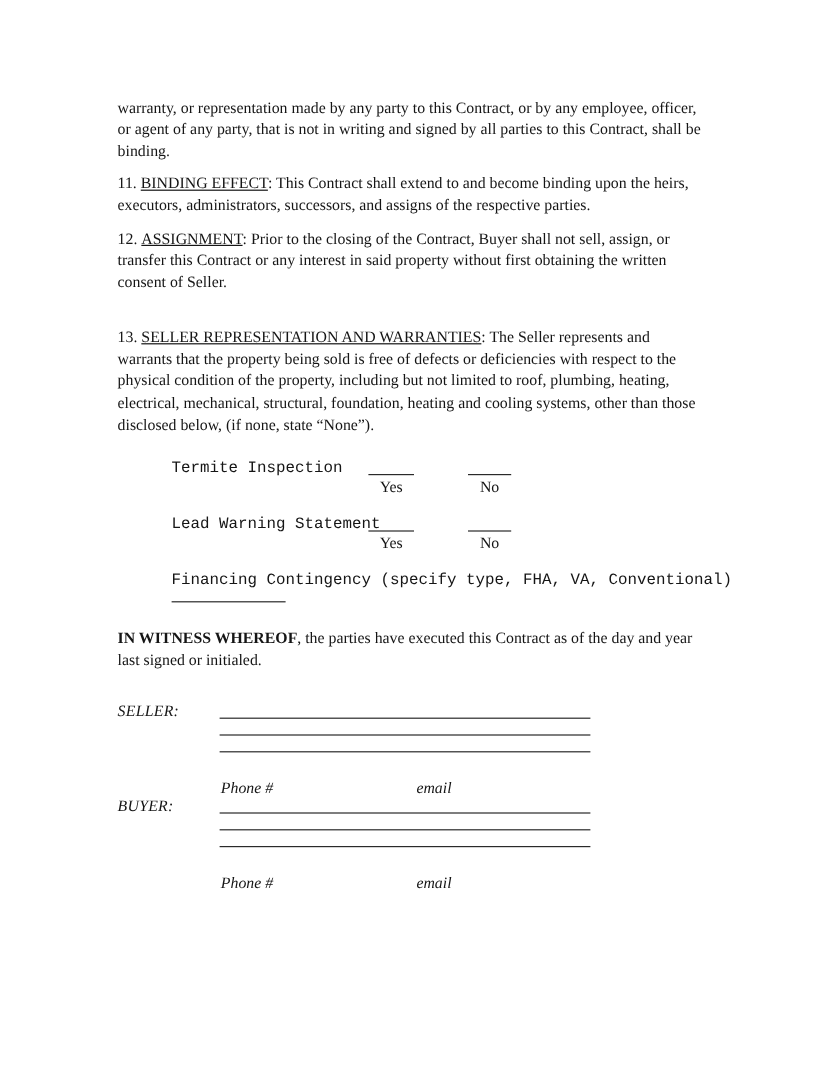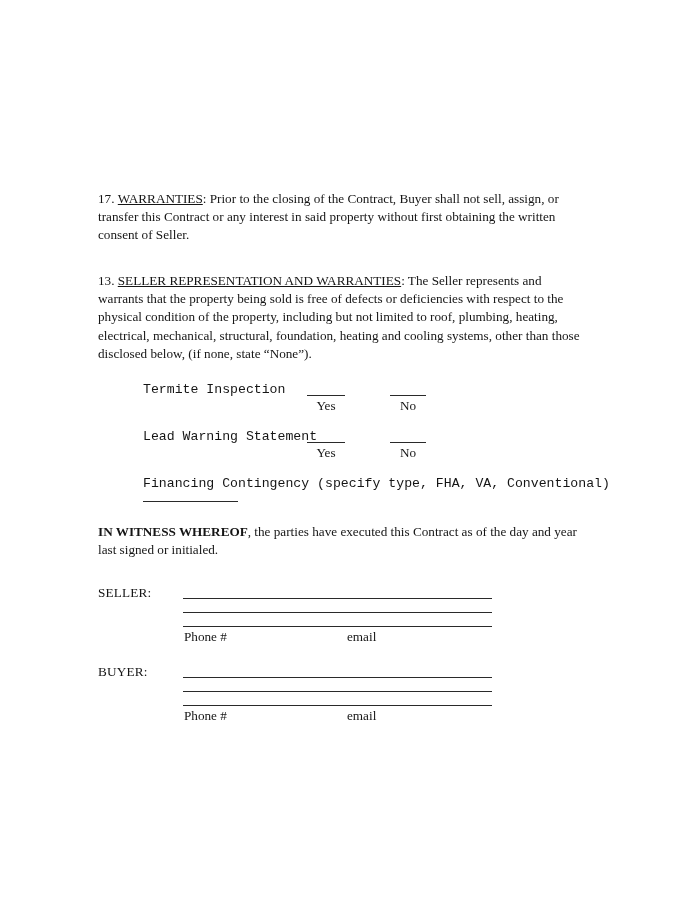--- a/index.html
+++ b/index.html
@@ -80,50 +80,58 @@
     border-bottom: 1.6px solid #2a2a2a;
     height: 0;
   }
 
   
   .sig-block {
     position: absolute;
     left: 98px;
     width: 420px;
     font-size: 13.2px;
+    font-style: italic;
   }
   .sig-party {
     position: absolute;
     left: 0;
     top: 0;
     letter-spacing: 0.2px;
     white-space: nowrap;
   }
   .sig-rule {
     position: absolute;
     left: 85px;
     width: 309px;
     border-bottom: 1.6px solid #2a2a2a;
     height: 0;
   }
   .sig-caption {
     position: absolute;
     font-size: 13.2px;
     white-space: nowrap;
+    margin-top: 20px;
   }
 </style>
 </head>
 <body>
 
 <div class="page">
 
+  <div class="body-block" style="top:81px;">
+    <p class="para">warranty, or representation made by any party to this Contract, or by any employee, officer, or agent of any party, that is not in writing and signed by all parties to this Contract, shall be binding.</p>
+  </div>
 
+  <div class="body-block" style="top:144px;">
+    <p class="para"><span>11.</span>&nbsp;<span class="heading-underline">BINDING EFFECT</span><span>:  This Contract shall extend to and become binding upon the heirs, executors, administrators, successors, and assigns of the respective parties.</span></p>
+  </div>
 
   <div class="body-block" style="top:190px;">
-    <p class="para"><span>17.</span>&nbsp;<span class="heading-underline">WARRANTIES</span><span>:  Prior to the closing of the Contract, Buyer shall not sell, assign, or transfer this Contract or any interest in said property without first obtaining the written consent of Seller.</span></p>
+    <p class="para"><span>12.</span>&nbsp;<span class="heading-underline">ASSIGNMENT</span><span>:  Prior to the closing of the Contract, Buyer shall not sell, assign, or transfer this Contract or any interest in said property without first obtaining the written consent of Seller.</span></p>
   </div>
 
   <div class="body-block" style="top:272px;">
     <p class="para"><span>13.</span>&nbsp;<span class="heading-underline">SELLER REPRESENTATION AND WARRANTIES</span><span>:  The Seller represents and warrants that the property being sold is free of defects or deficiencies with respect to the physical condition of the property, including but not limited to roof, plumbing, heating, electrical, mechanical, structural, foundation, heating and cooling systems, other than those disclosed below, (if none, state “None”).</span></p>
   </div>
 
 
   <div class="addendum-row" style="top:381px; height:32px;">
     <span class="addendum-label">Termite Inspection</span>
     <span class="blank-line" style="left:164px; top:14px; width:38px;"></span>

